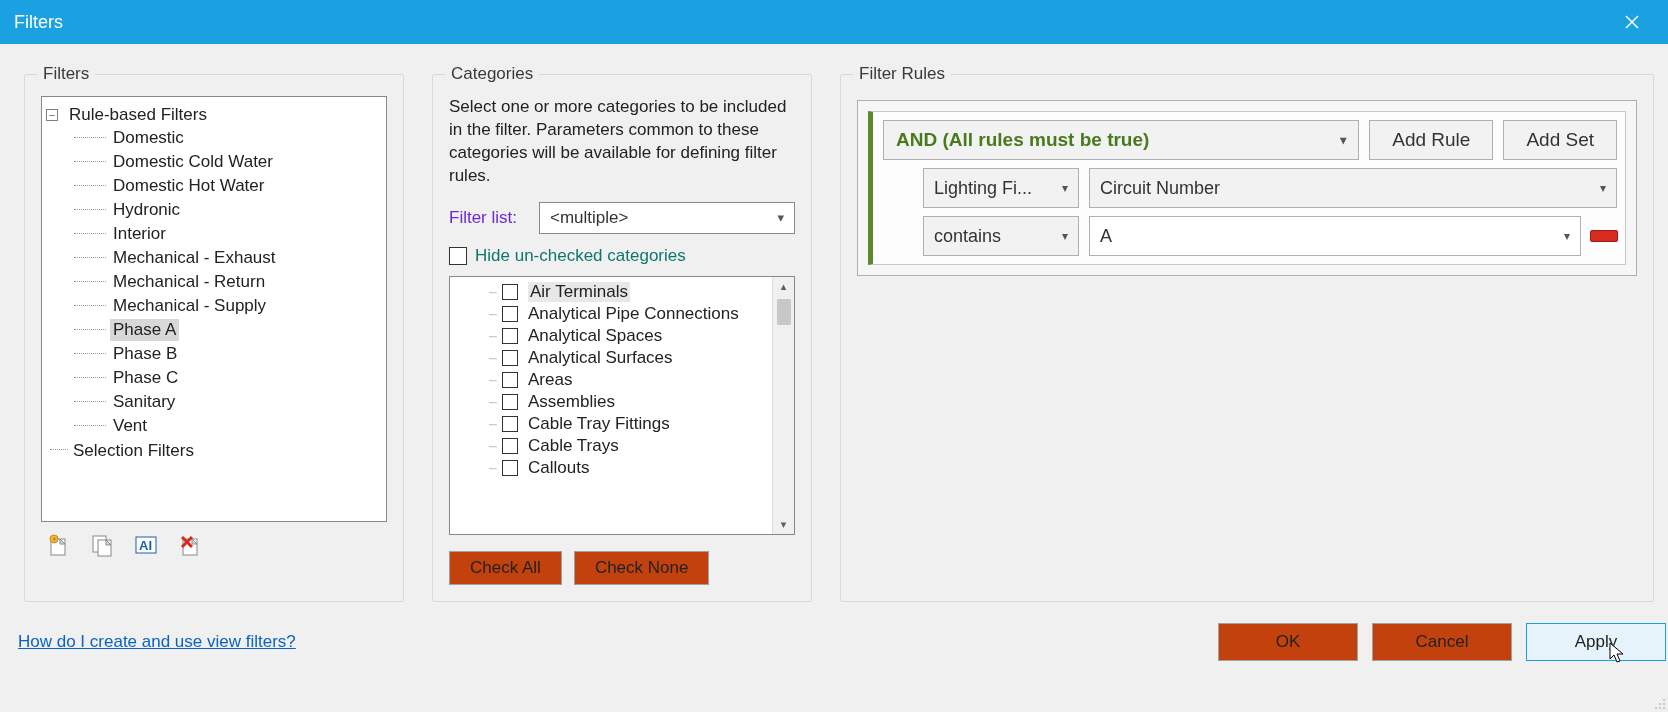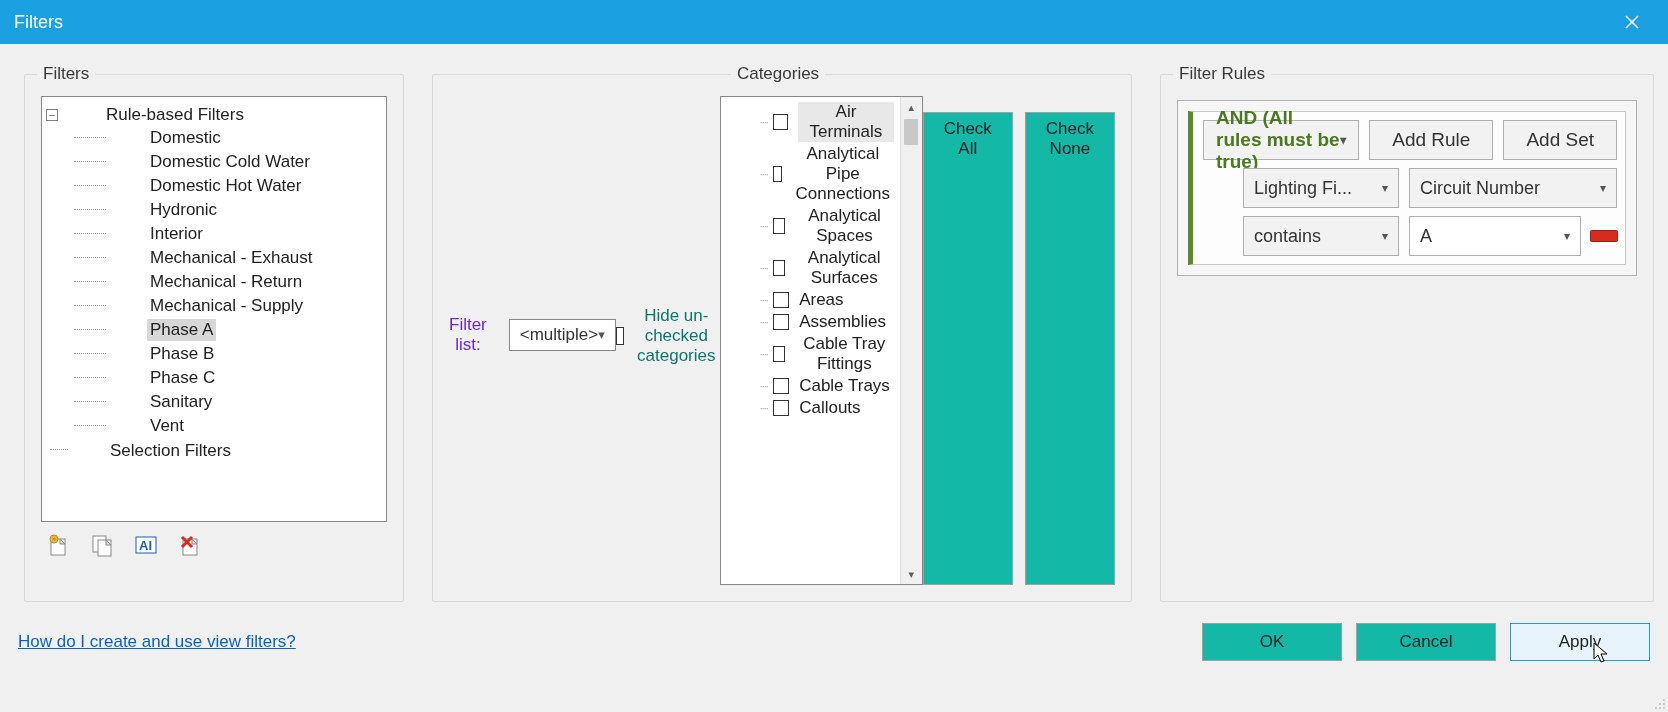--- a/index.html
+++ b/index.html
@@ -48,21 +48,21 @@
   background: white;
   border: 1px solid #888;
   height: 426px;
   overflow: auto;
   padding: 6px 4px;
   font-size: 17px;
   color: #222;
 }
 .tree-root { list-style: none; margin: 0; padding: 0; }
 .tree-root li { padding: 1px 0; }
-.node-label { padding: 1px 3px; display: inline-block; margin-left: 37px; }
+.node-label { padding: 1px 3px; display: inline-block; }
 .node-row { display: flex; align-items: center; }
 .expander {
   width: 12px; height: 12px; border: 1px solid #808080; display: inline-flex;
   align-items: center; justify-content: center; font-size: 11px; line-height: 1;
   margin-right: 8px; color: #606060; background: white; cursor: pointer;
 }
 .tree-children { list-style: none; margin: 0; padding: 0 0 0 28px; }
 .tree-children li::before {
   content: ""; display: inline-block; width: 32px; height: 1px;
   border-bottom: 1px dotted #999; vertical-align: middle; margin-right: 4px;
@@ -71,21 +71,21 @@
 .tree-children li { position: relative; }
 .tree-children li.selected .node-label,
 .tree-children li .node-label.selected { background: #d8d8d8; }
 .toolbar-icons { display: flex; gap: 18px; padding: 10px 4px 0 4px; }
 .toolbar-icons .ico {
   width: 26px; height: 26px; display: flex; align-items: center; justify-content: center;
   cursor: pointer;
 }
 
 
-.panel-categories { width: 380px; flex-shrink: 0; display: flex; flex-direction: row; text-align: center; }
+.panel-categories { width: 380px; flex-shrink: 0; display: flex; flex-direction: column; }
 .panel-categories .desc { font-size: 17px; color: #222; line-height: 1.35; margin-bottom: 14px; }
 .row-filterlist { display: flex; align-items: center; gap: 22px; margin-bottom: 12px; }
 .row-filterlist label { font-size: 17px; color: #6d28d9; }
 .combo {
   flex: 1; border: 1px solid #888; background: white; height: 32px;
   display: flex; align-items: center; justify-content: space-between;
   padding: 0 10px; font-size: 17px; color: #333; cursor: pointer;
 }
 .combo .chev { font-size: 13px; color: #555; }
 .hide-row { display: flex; align-items: center; gap: 8px; margin-bottom: 10px; font-size: 17px; color: #0f766e; }
@@ -105,21 +105,21 @@
 .cat-item.highlight .cat-label { background: #e8e8e8; padding: 0 2px; }
 .scrollbar {
   width: 22px; background: #f0f0f0; border-left: 1px solid #ddd;
   display: flex; flex-direction: column; align-items: center; justify-content: space-between;
 }
 .scrollbar .arr { height: 20px; width: 100%; display: flex; align-items: center; justify-content: center; color: #606060; font-size: 11px; cursor: pointer; }
 .scrollbar .thumb { width: 14px; height: 26px; background: #c8c8c8; border-radius: 1px; margin-top: 2px; }
 .scrollbar .track { flex: 1; display: flex; flex-direction: column; align-items: center; }
 .cat-buttons { display: flex; gap: 12px; margin-top: 16px; }
 .btn {
-  border: 1px solid #a0a0a0; background: #14b8a6; padding: 6px 20px; font-size: 17px;
+  border: 1px solid #a0a0a0; background: #c2410c; padding: 6px 20px; font-size: 17px;
   color: #222; cursor: pointer;
 }
 
 
 .panel-rules { flex: 1; }
 .rules-box {
   border: 1px solid #b0b0b0; padding: 10px; background: #f6f6f6; margin-top: 4px;
 }
 .rules-group {
   border-left: 5px solid #5a8a2a; background: #fdfdfd; padding: 8px 8px 8px 10px;
@@ -148,21 +148,21 @@
   display: flex; align-items: center; justify-content: space-between; font-size: 18px;
   color: #333; flex: 1; cursor: text;
 }
 .rule-input .val { flex: 1; }
 .minus { width: 26px; height: 10px; background: #d82b1f; border-radius: 1px; box-shadow: 0 0 0 1px #9a1f16; cursor: pointer; }
 .chev { color: #555; font-size: 12px; }
 
 
 .footer {
   display: flex; align-items: center; justify-content: space-between;
-  padding: 10px 18px 0 18px; height: 70px;
+  padding: 10px 2px 0 18px; height: 70px;
 }
 .help-link { color: #0a63c4; font-size: 17px; text-decoration: underline; cursor: pointer; }
 .footer-buttons { display: flex; gap: 14px; }
 .footer-buttons .btn { width: 140px; text-align: center; padding: 8px 0; }
 .footer-buttons .btn.apply { border: 1px solid #1ba1e2; background: #e6f3fb; position: relative; }
 .cursor-img { position: absolute; right: 38px; bottom: -6px; pointer-events: none; }
 
 .resize-grip {
   position: absolute; right: 2px; bottom: 2px; width: 14px; height: 14px;
   opacity: 0.5;
@@ -242,20 +242,21 @@
             <polygon points="14,6 19,11 14,11" fill="#dcdcdc" stroke="#888"></polygon>
             <line x1="4" y1="4" x2="14" y2="14" stroke="#d82b1f" stroke-width="3"></line>
             <line x1="14" y1="4" x2="4" y2="14" stroke="#d82b1f" stroke-width="3"></line>
           </svg>
       </div>
     </div>
   </fieldset>
 
   <fieldset class="panel-categories">
     <legend>Categories</legend>
+    <div class="desc">Select one or more categories to be included in the filter.  Parameters common to these categories will be available for defining filter rules.</div>
     <div class="row-filterlist">
       <label>Filter list:</label>
       <div class="combo">
         <span>&lt;multiple&gt;</span>
         <span class="chev">▾</span>
       </div>
     </div>
     <div class="hide-row">
       <span class="chk"></span>
       <span>Hide un-checked categories</span>

